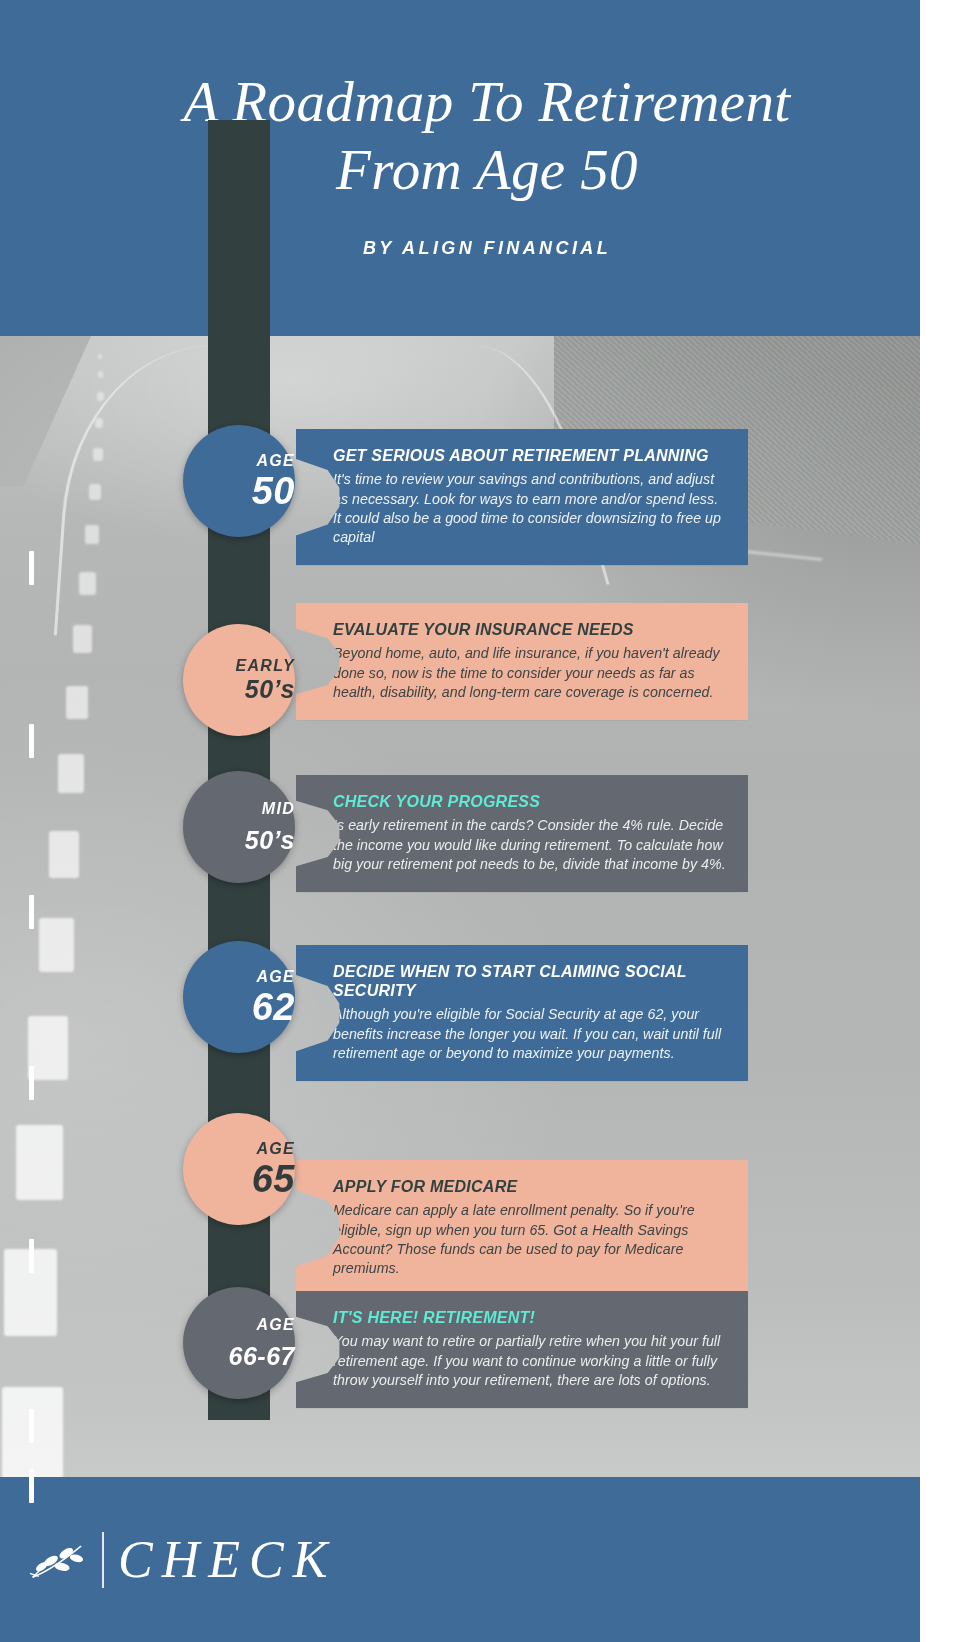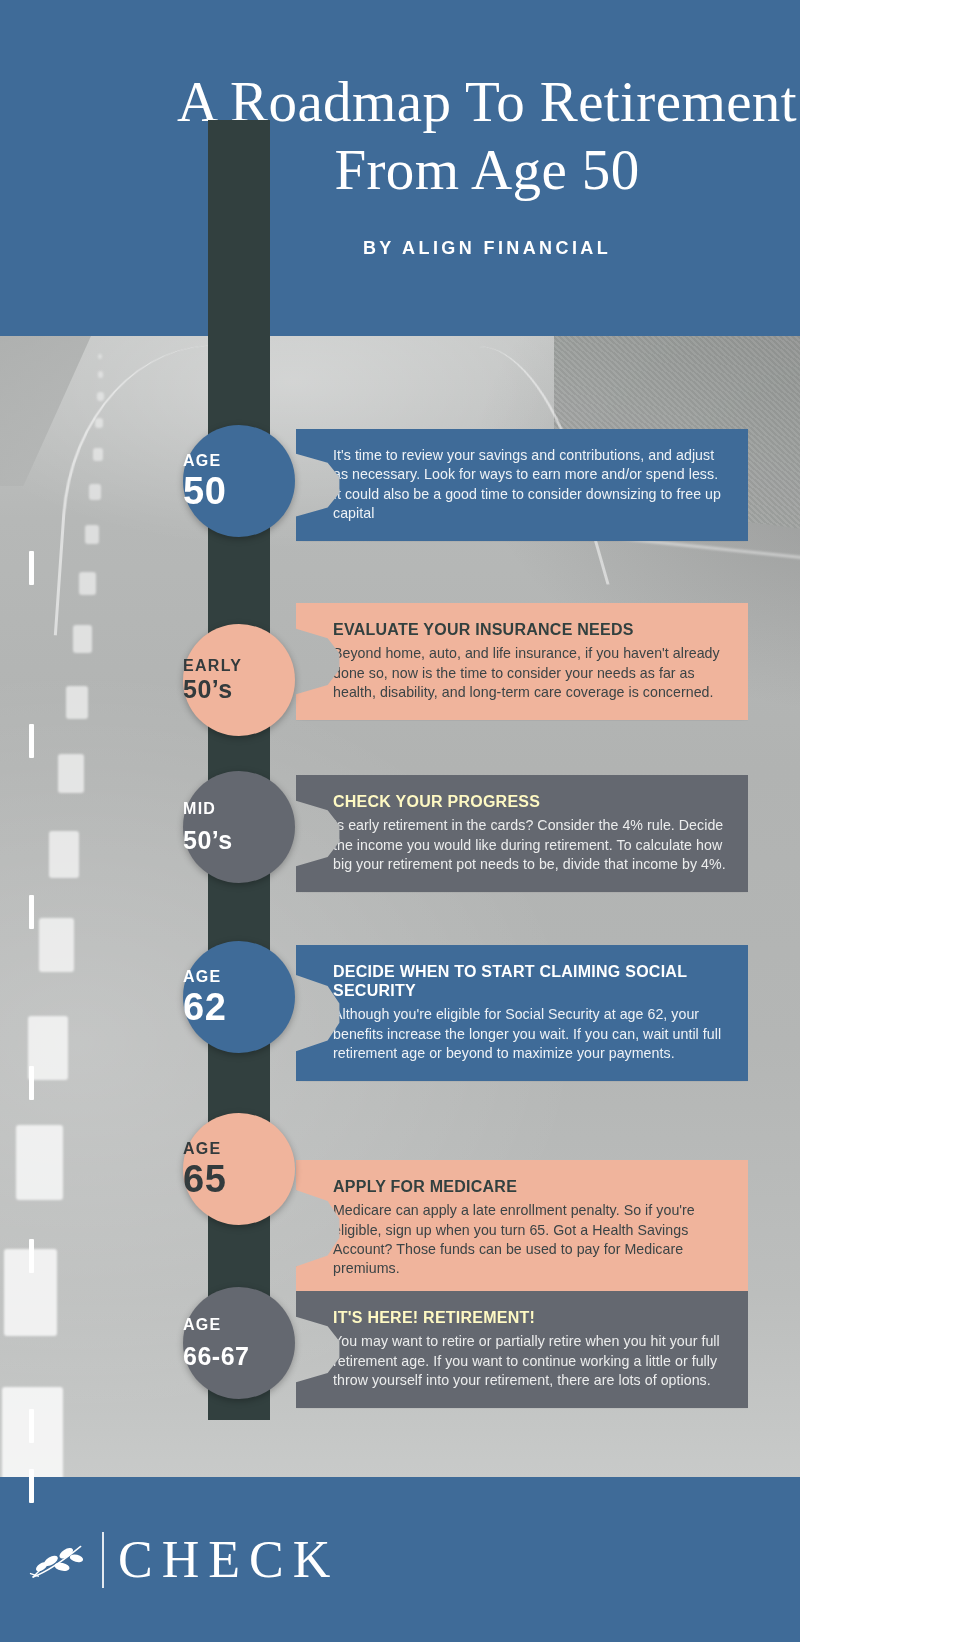--- a/index.html
+++ b/index.html
@@ -5,24 +5,25 @@
   html, body {
     margin: 0;
     padding: 0;
     background: #ffffff;
   }
   body {
     font-family: "Liberation Sans", sans-serif;
   }
   .page {
     position: relative;
-    width: 800px;
+    width: 920px;
     height: 1642px;
     overflow: hidden;
     background: #ffffff;
+    font-style: italic;
   }
 
   
   .header {
     position: absolute;
     left: 0; top: 0;
     width: 974px;
     height: 336px;
     background: #3f6b98;
     box-sizing: border-box;
@@ -147,21 +148,21 @@
   .tl-item { position: absolute; left: 0; width: 974px; }
 
   .tl-circle {
     position: absolute;
     left: 183px;
     width: 112px;
     height: 112px;
     border-radius: 50%;
     display: flex;
     flex-direction: column;
-    align-items: flex-start;
+    align-items: flex-end;
     justify-content: center;
     z-index: 6;
     box-shadow: 0 2px 7px rgba(0,0,0,0.28);
   }
   .tl-circle .c-top {
     font-size: 16px;
     font-weight: 700;
     letter-spacing: 1.3px;
     line-height: 1;
     margin-bottom: 3px;
@@ -208,21 +209,21 @@
   .theme-blue  .tl-title  { color: #ffffff; }
   .theme-blue  .tl-body   { color: #eef2f6; }
 
   .theme-peach .tl-circle { background: #f0b49c; color: #333b3d; }
   .theme-peach .tl-panel  { background: #f0b49c; }
   .theme-peach .tl-title  { color: #32403f; }
   .theme-peach .tl-body   { color: #3b4446; }
 
   .theme-gray  .tl-circle { background: #646870; color: #ffffff; gap: 8px; }
   .theme-gray  .tl-panel  { background: #646870; }
-  .theme-gray  .tl-title  { color: #fef9c3; }
+  .theme-gray  .tl-title  { color: #5eead4; }
   .theme-gray  .tl-body   { color: #eceded; }
 
   
   .footer {
     position: absolute;
     left: 0;
     top: 1477px;
     width: 974px;
     height: 165px;
     background: #3f6b98;
@@ -305,20 +306,21 @@
       <div class="road-dash" style="top: 895px;"></div>
       <div class="road-dash" style="top: 1066px;"></div>
       <div class="road-dash" style="top: 1239px;"></div>
       <div class="road-dash" style="top: 1409px;"></div>
       <div class="road-dash" style="top: 1469px;"></div>
     </div>
 
   <div class="timeline" id="timeline">
       <div class="tl-item theme-blue">
         <div class="tl-panel" style="top: 429px;">
+          <h3 class="tl-title">GET SERIOUS ABOUT RETIREMENT PLANNING</h3>
           <p class="tl-body">It's time to review your savings and contributions, and adjust as necessary. Look for ways to earn more and/or spend less. It could also be a good time to consider downsizing to free up capital</p>
         </div>
         <div class="tl-circle" style="top: 425px;">
           <div class="c-top">AGE</div>
           <div class="c-main">50</div>
         </div>
       </div>
       <div class="tl-item theme-peach">
         <div class="tl-panel" style="top: 603px;">
           <h3 class="tl-title">EVALUATE YOUR INSURANCE NEEDS</h3>

